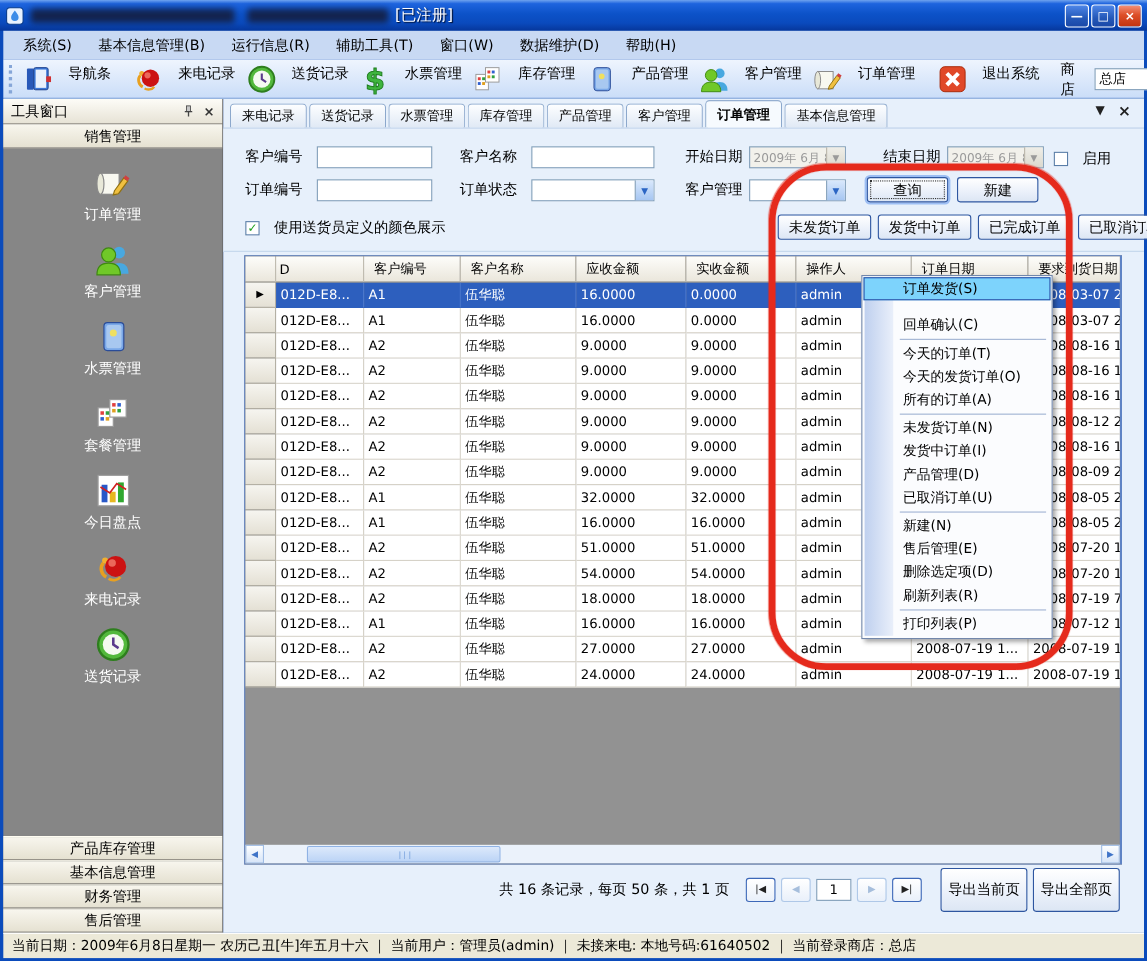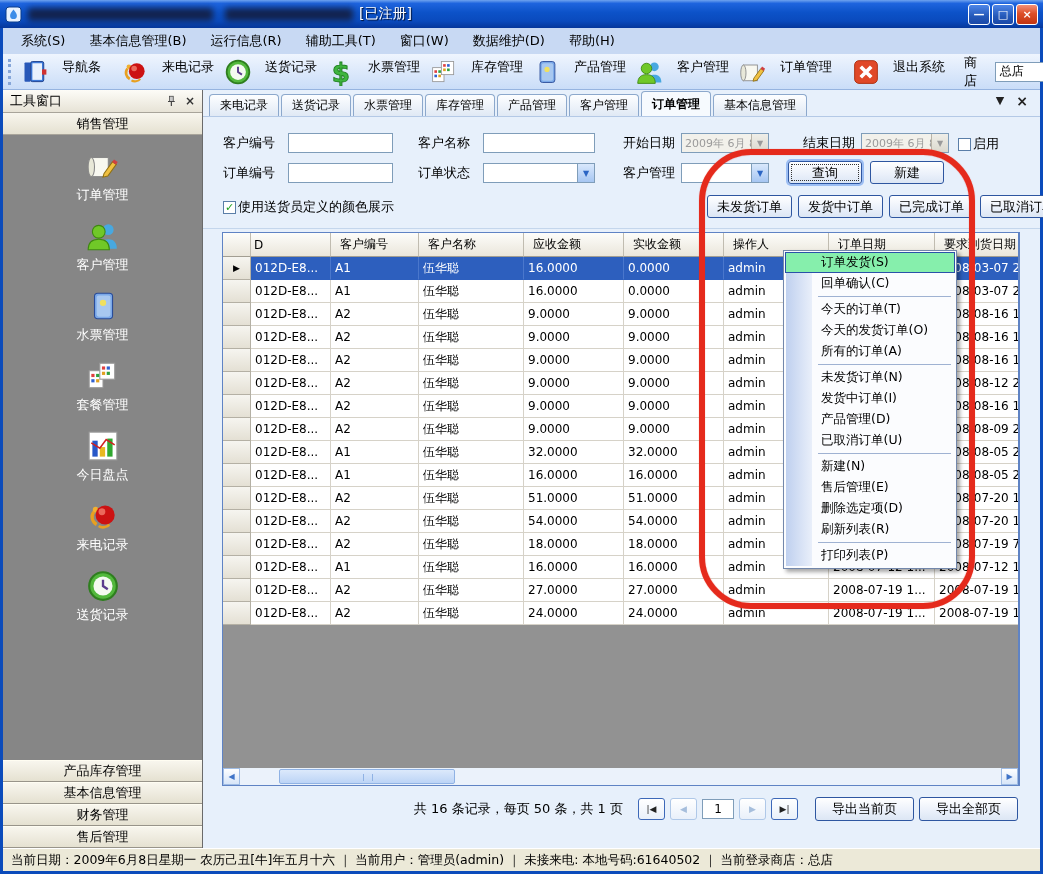--- a/index.html
+++ b/index.html
@@ -46,21 +46,21 @@
 .tab-extra{margin-left:auto;display:flex;gap:12px;align-items:center;padding:0 12px 6px 0;color:#222;font-size:11px}
 .tab-extra span{cursor:pointer}
 
 .filter{position:absolute;left:0;right:0;top:27px;height:112px;background:#E7F0FB;border-bottom:1px solid #C4D6EC}
 .filter .lbl{position:absolute;line-height:20px;font-size:13px;white-space:nowrap}
 .inp{position:absolute;height:20px;border:1px solid #7F9DB9;background:#fff;font-family:inherit;font-size:12px;padding:0 3px}
 .xcombo{position:absolute;height:20px;background:#fff;border:1px solid #7F9DB9;display:flex;align-items:center}
 .xcombo .val{flex:1;font-size:11px;padding:0 3px;white-space:nowrap;overflow:hidden}
 .xcombo.disabled{background:#F2F1EB;color:#9a9a9a}
 .xcombo.disabled .cbtn{background:linear-gradient(#EFEEE8,#DBD9CE);color:#9a9a9a;border-left-color:#B8B4A8}
-.chk{position:absolute;display:flex;align-items:center;gap:2px;font-size:13px;cursor:pointer}
+.chk{position:absolute;display:flex;align-items:center;gap:13px;font-size:13px;cursor:pointer}
 .box{width:13px;height:13px;background:#fff;border:1px solid #5A7EA8;display:flex;align-items:center;justify-content:center;font-size:11px;color:#1EA01E;font-weight:bold;line-height:1}
 .btn{position:absolute;height:23px;border:1px solid #2E56A0;border-radius:3px;background:linear-gradient(#FFFFFF,#EAF0FA 60%,#DCE6F4);font-size:13px;display:flex;align-items:center;justify-content:center;cursor:pointer}
 .btn.focus{box-shadow:0 0 0 2px #9CBEF4;outline:1px dotted #333;outline-offset:-4px}
 .status-btns{position:absolute;left:504px;top:78px;display:flex;gap:6px}
 .sbtn{height:23px;padding:0 9px;border:1px solid #2E56A0;border-radius:3px;background:linear-gradient(#FFFFFF,#EAF0FA 60%,#DCE6F4);font-size:13px;display:flex;align-items:center;cursor:pointer;white-space:nowrap}
 
 .grid{position:absolute;left:19px;top:142px;width:798px;height:554px;background:#929292;border:1px solid #5F83C4;border-right:2px solid #5F83C4;overflow:hidden}
 .ghead{display:flex;height:24px}
 .hc{flex:none;background:linear-gradient(#FDFDFA,#EAE6DB);border-right:1px solid #C0BCB0;border-bottom:1px solid #A29E92;display:flex;align-items:center;padding-left:9px;font-size:12px;overflow:hidden;white-space:nowrap;cursor:pointer}
 .grow{display:flex;height:23px}
@@ -74,29 +74,29 @@
 .sarrow{width:17px;height:17px;flex:none;background:linear-gradient(#FDFEFF,#D7E5F8);border:1px solid #9FBCE4;color:#3F74C8;font-size:8px;display:flex;align-items:center;justify-content:center;cursor:pointer}
 .sarrow.right{margin-left:auto}
 .thumb{position:absolute;left:56px;width:176px;top:1px;height:15px;background:linear-gradient(#DCE9FB,#BCD4F6);border:1px solid #8FB2E4;border-radius:2px;cursor:grab}
 .thumb::after{content:"";position:absolute;left:50%;top:4px;width:8px;height:7px;margin-left:-4px;border-left:1px solid #8FB2E4;border-right:1px solid #8FB2E4;background:linear-gradient(90deg,transparent 45%,#8FB2E4 45%,#8FB2E4 55%,transparent 55%)}
 
 .pagebar{position:absolute;left:19px;right:22px;top:706px;height:26px;display:flex;align-items:center;justify-content:flex-end;gap:5px;font-size:13px}
 .summary{margin-right:10px;white-space:nowrap}
 .pbtn{height:22px;min-width:27px;padding:0 4px;border:1px solid #3D68B8;border-radius:3px;background:linear-gradient(#FFFFFF,#E9F0FA);display:flex;align-items:center;justify-content:center;font-size:9px;color:#222;cursor:pointer}
 .pbtn.disabled{border-color:#AFC8E8;color:#A6BEDC;cursor:default}
 .pageno{width:32px;height:20px;border:1px solid #7F9DB9;background:#fff;text-align:center;font-size:12px;font-family:inherit}
-.ebtn{height:24px;padding:0 16px;border:1px solid #2E56A0;border-radius:3px;background:linear-gradient(#FFFFFF,#EAF0FA 60%,#DCE6F4);font-size:13px;display:flex;align-items:center;cursor:pointer;white-space:nowrap}
+.ebtn{height:40px;padding:0 6px;border:1px solid #2E56A0;border-radius:3px;background:linear-gradient(#FFFFFF,#EAF0FA 60%,#DCE6F4);font-size:13px;display:flex;align-items:center;cursor:pointer;white-space:nowrap}
 .ebtn.first{margin-left:12px}
 
 .statusbar{position:absolute;left:3px;right:3px;bottom:3px;height:23px;background:#ECE9D8;border-top:1px solid #fff;display:flex;align-items:center;padding:0 8px;font-size:12.5px;white-space:nowrap;overflow:hidden}
 
 .ctxmenu{position:absolute;left:783px;top:250px;width:174px;background:#FBFCFE;border:1px solid #7287AB;box-shadow:3px 3px 4px rgba(0,0,0,.35);padding:2px;z-index:50}
 .ctxmenu::before{content:"";position:absolute;left:2px;top:2px;bottom:2px;width:26px;background:linear-gradient(90deg,#BFD0EF,#E9EFFA)}
 .mi{position:relative;height:21px;display:flex;align-items:center;padding-left:35px;font-size:12.5px;cursor:pointer;z-index:1}
-.mi.highlight{background:#86efac;border:1px solid #2A52A8;margin:-1px 0 0 -1px;width:calc(100% + 2px)}
+.mi.highlight{background:#7dd3fc;border:1px solid #2A52A8;margin:-1px 0 12px -1px;width:calc(100% + 2px)}
 .mi.sep{height:5px;padding:0;cursor:default}
 .mi.sep::after{content:"";position:absolute;left:32px;right:3px;top:2px;height:1px;background:#9FB2D2}
 
 .annotation{position:absolute;left:699px;top:149px;width:276px;height:460px;border:6px solid #E52A1C;border-radius:52px;z-index:99;pointer-events:none;box-shadow:0 0 1px rgba(229,42,28,.6),inset 0 0 1px rgba(229,42,28,.6)}
 </style>
 </head>
 <body>
 
 <div class="win">
 

